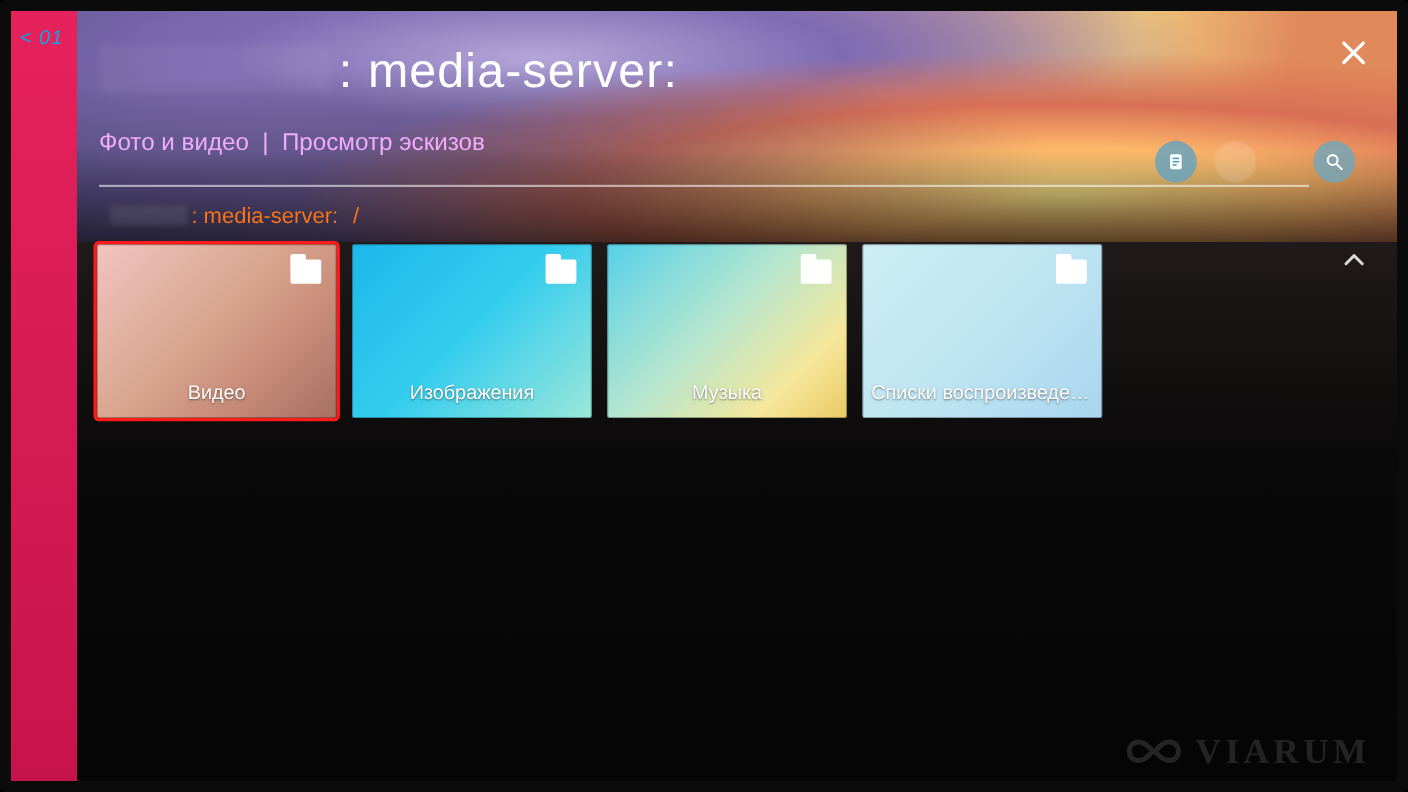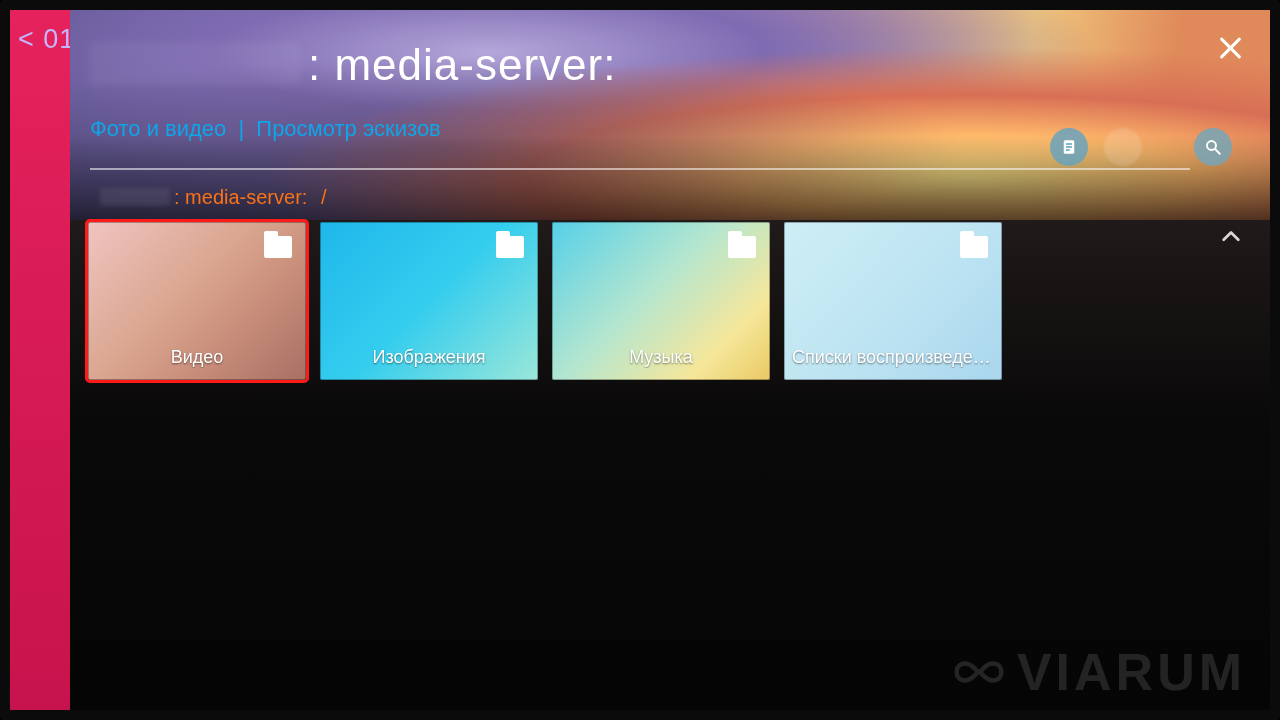--- a/index.html
+++ b/index.html
@@ -1,38 +1,38 @@
 <!DOCTYPE html>
 <html><head>
 <meta charset="utf-8">
 <style>
   * { box-sizing: border-box; margin: 0; padding: 0; }
   html, body { width: 1280px; height: 720px; overflow: hidden; font-family: "Segoe UI", Arial, sans-serif; background:#000; }
   .screen { position:relative; width:1280px; height:720px; background:#000; }
   .frame { position:absolute; inset:0; border:10px solid #0b0b0b; border-radius:4px; box-shadow: inset 0 0 30px rgba(0,0,0,.8); }
   .side-accent { position:absolute; left:10px; top:10px; bottom:10px; width:60px; background: linear-gradient(#e6225c,#c7134d); }
-  .back-btn { position:absolute; left:18px; top:24px; color:#c4b5fd; font-size:27px; font-weight:400; letter-spacing:1px; }
+  .back-btn { position:absolute; left:18px; top:24px; color:#0ea5e9; font-size:18px; font-weight:400; letter-spacing:1px;font-style:italic; }
   .bg {
     position:absolute; left:70px; top:10px; right:10px; height:210px;
     background:
       radial-gradient(ellipse at 75% 80%, #ffe98c 0%, #ffb86a 18%, #d86f55 35%, rgba(0,0,0,0) 55%),
       radial-gradient(ellipse at 35% 20%, #b4a6d9 0%, #7e6bb2 25%, rgba(0,0,0,0) 55%),
       linear-gradient(100deg, #5e558f 0%, #7a6bb0 25%, #9f83c0 45%, #c79a9e 60%, #f0c77d 78%, #e08a5b 90%);
   }
   .bg::after{
     content:""; position:absolute; inset:0;
     background: linear-gradient(to bottom, rgba(0,0,0,0) 60%, rgba(0,0,0,.65) 100%),
                 radial-gradient(ellipse at 30% 65%, rgba(70,60,90,.55) 0%, rgba(0,0,0,0) 45%);
   }
   .dark-area { position:absolute; left:70px; right:10px; top:220px; bottom:10px; background:linear-gradient(#201a1a,#0a0909 40%, #050505); }
 
   .title { position:absolute; left:90px; top:40px; right:80px; color:#fff; font-size:44px; font-weight:500; letter-spacing:1px; white-space:nowrap; }
   .title .blur { display:inline-block; width:210px; height:44px; vertical-align:-6px; margin-right:8px;
     background:rgba(255,255,255,.05); filter:blur(3px); border-radius:4px; }
-  .sub  { position:absolute; left:90px; top:116px; color:#0ea5e9; font-size:22px; font-weight:400; }
+  .sub  { position:absolute; left:90px; top:116px; color:#f0abfc; font-size:22px; font-weight:400; }
   .sub .sep { margin:0 6px; }
   .hr   { position:absolute; left:90px; right:90px; top:168px; height:2px; background:rgba(255,255,255,.55); }
 
   .round-btn { position:absolute; top:128px; width:38px; height:38px; border-radius:50%; display:flex; align-items:center; justify-content:center; color:#fff; }
   .rb-doc { right:192px; background:#62a3c3cc; }
   .rb-mid { right:138px; background:rgba(255,255,255,.14); filter:blur(1px); }
   .rb-search { right:48px; background:#6fa6bdcc; }
   .round-btn svg { width:18px; height:18px; fill:#fff; }
 
   .close { position:absolute; right:36px; top:34px; width:28px; height:28px; color:#fff; }
@@ -50,21 +50,21 @@
   .tile .label { position:absolute; left:0; right:0; bottom:12px; text-align:center; color:#fff; font-size:18px; text-shadow:0 1px 2px rgba(0,0,0,.5); padding:0 8px; white-space:nowrap; overflow:hidden; text-overflow:ellipsis;}
   .tile.sel { outline:3px solid #ff1a1a; outline-offset:0; }
   .g1 { background:linear-gradient(135deg,#f0c4c0 0%, #d9a58f 45%, #c78c79 70%, #a87064 100%); }
   .g2 { background:linear-gradient(135deg,#1fb7ea 0%, #35cdee 50%, #9be7d9 100%); }
   .g3 { background:linear-gradient(135deg,#56d0e8 0%, #b5e6cf 45%, #f6e79a 78%, #e9c963 100%);padding-left:41px; }
   .g4 { background:linear-gradient(135deg,#cdeef5 0%, #bfe5f2 50%, #a9d6ee 100%); }
 
   .scroll-up { position:absolute; right:38px; top:226px; color:#d7d7d7; }
   .scroll-up svg{ width:22px; height:22px; fill:#d7d7d7cc; }
 
-  .watermark { position:absolute; right:34px; bottom:18px; display:flex; align-items:center; gap:10px; color:rgba(255,255,255,.12); font-size:52px; font-weight:800; letter-spacing:4px; font-family:Liberation Sans, sans-serif;}
+  .watermark { position:absolute; right:34px; bottom:18px; display:flex; align-items:flex-start; gap:10px; color:rgba(255,255,255,.12); font-size:32px; font-weight:800; letter-spacing:4px; font-family:Liberation Serif, serif;}
   .watermark svg { width:56px; height:36px; opacity:.12; }
 </style>
 </head>
 <body>
 
 <div class="screen">
   <div class="frame"></div>
   <div class="side-accent"></div>
   <div class="back-btn">&lt; 01</div>
 

